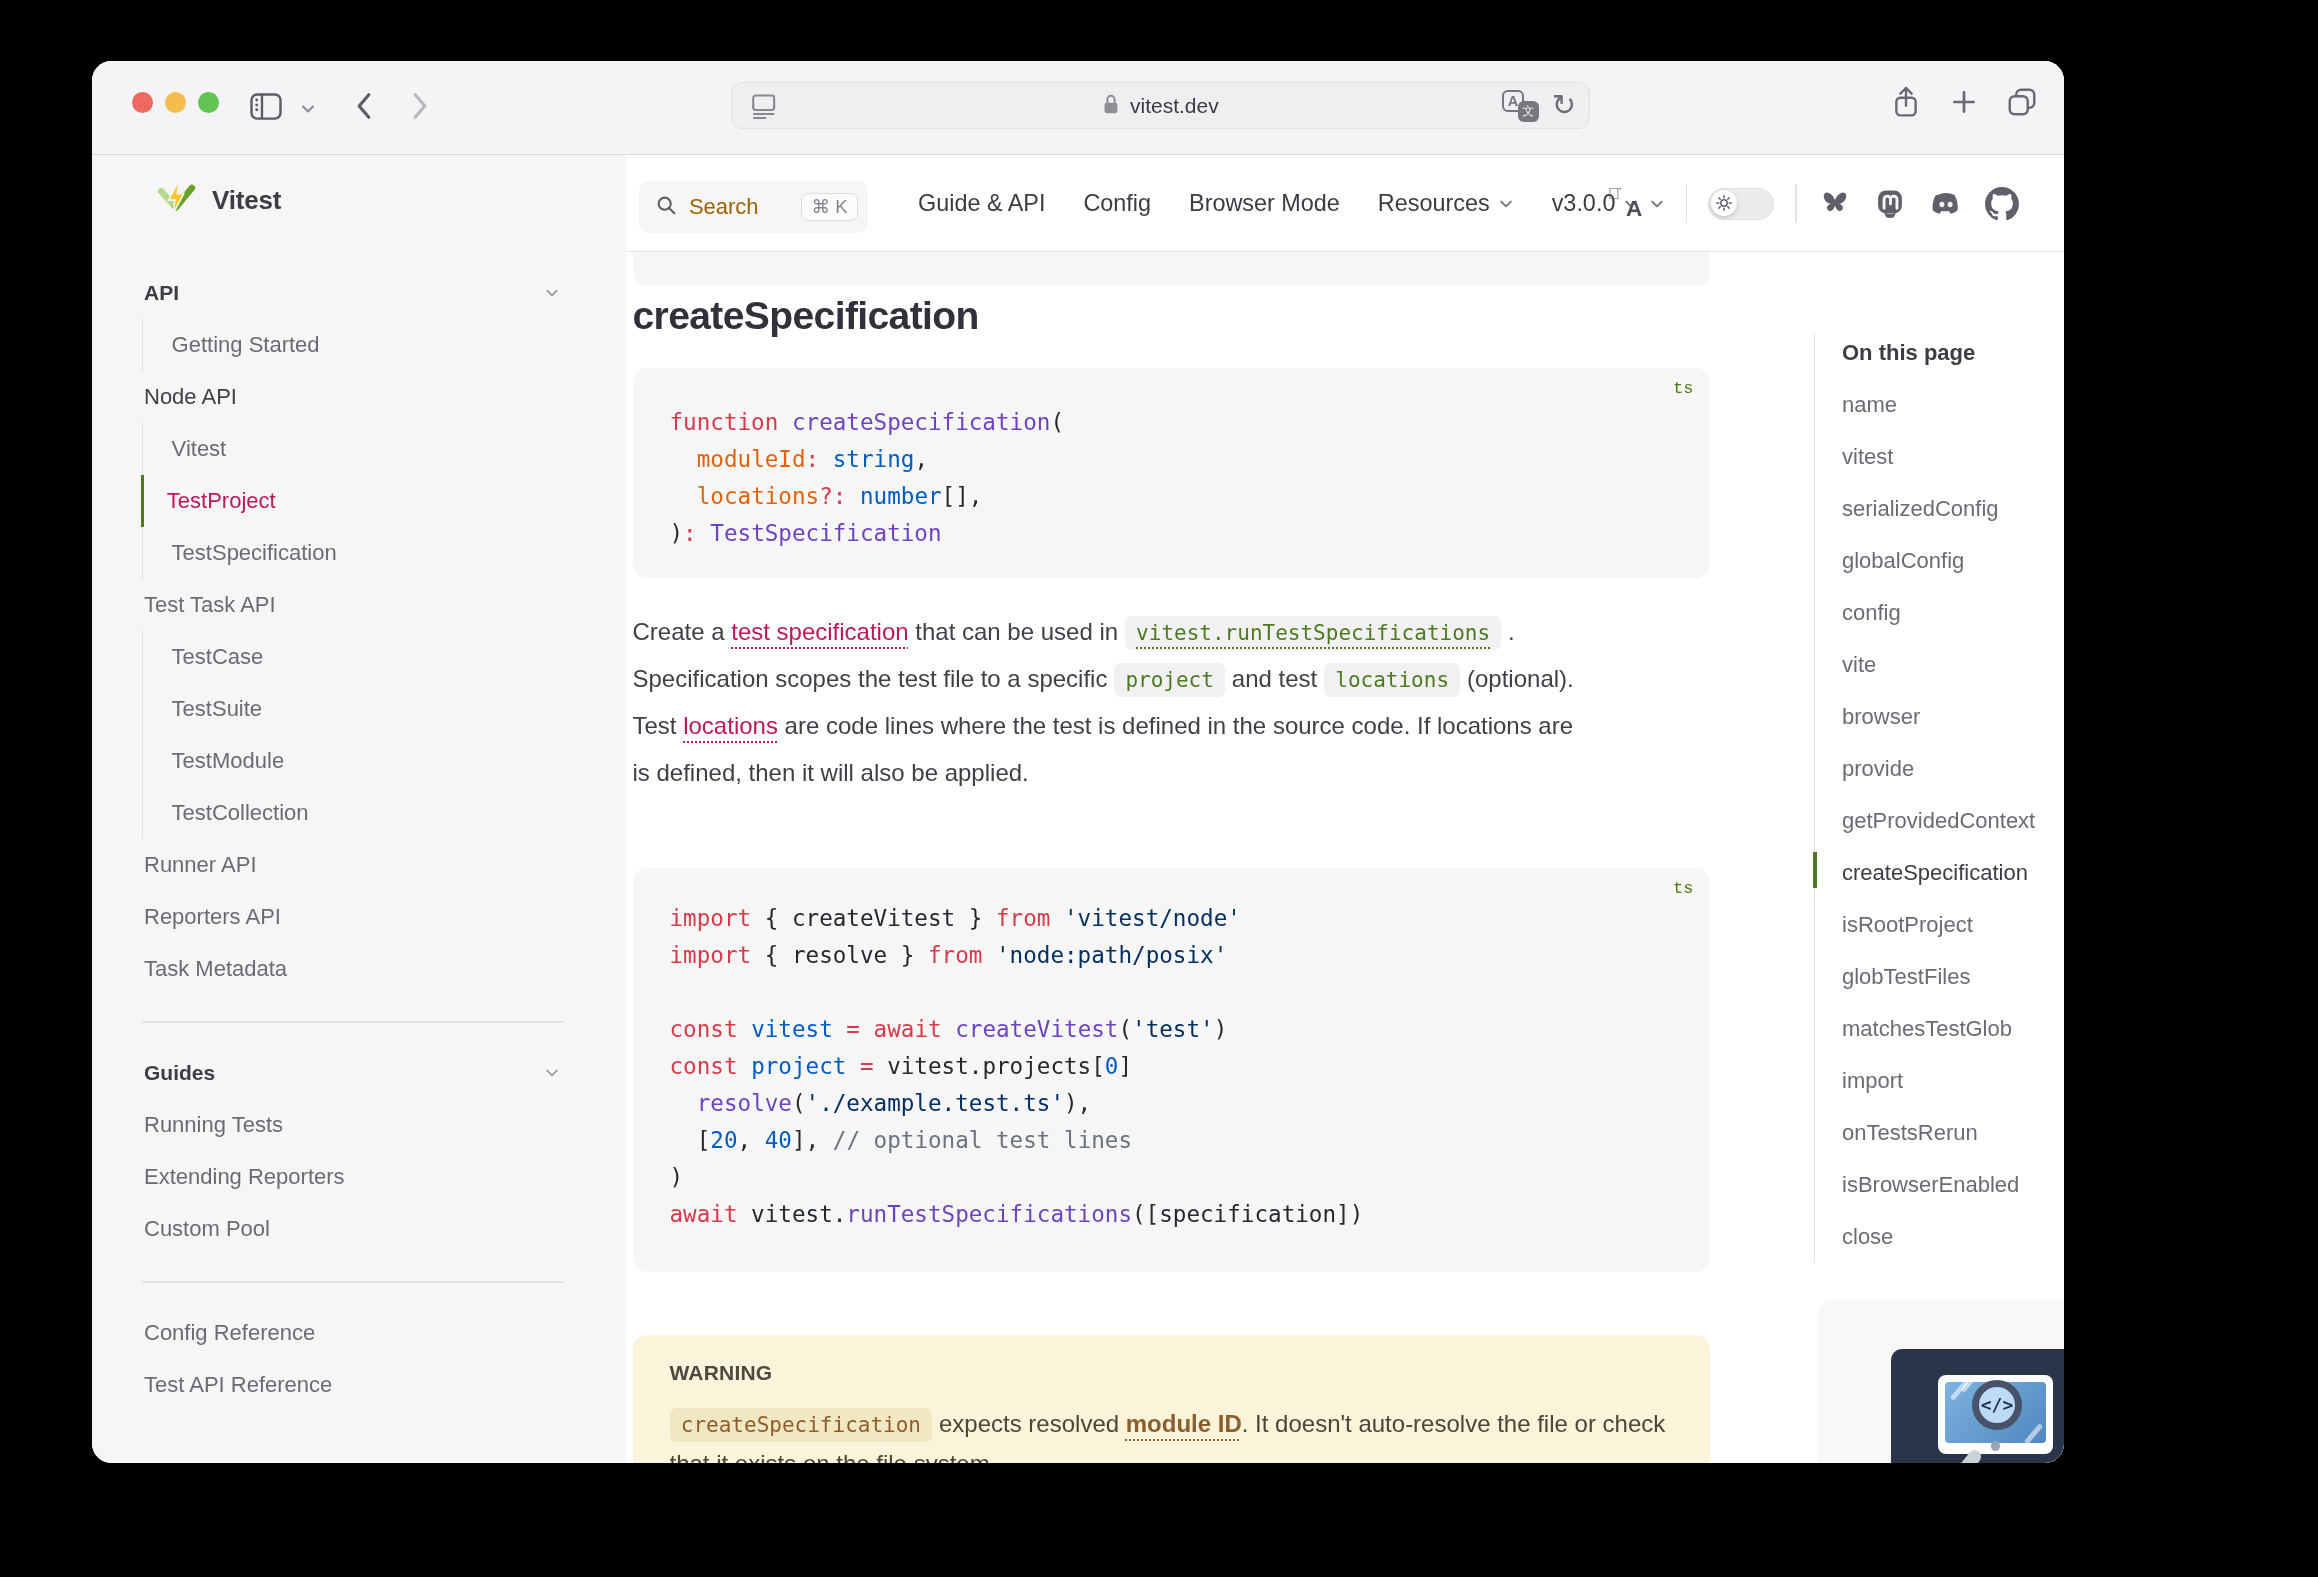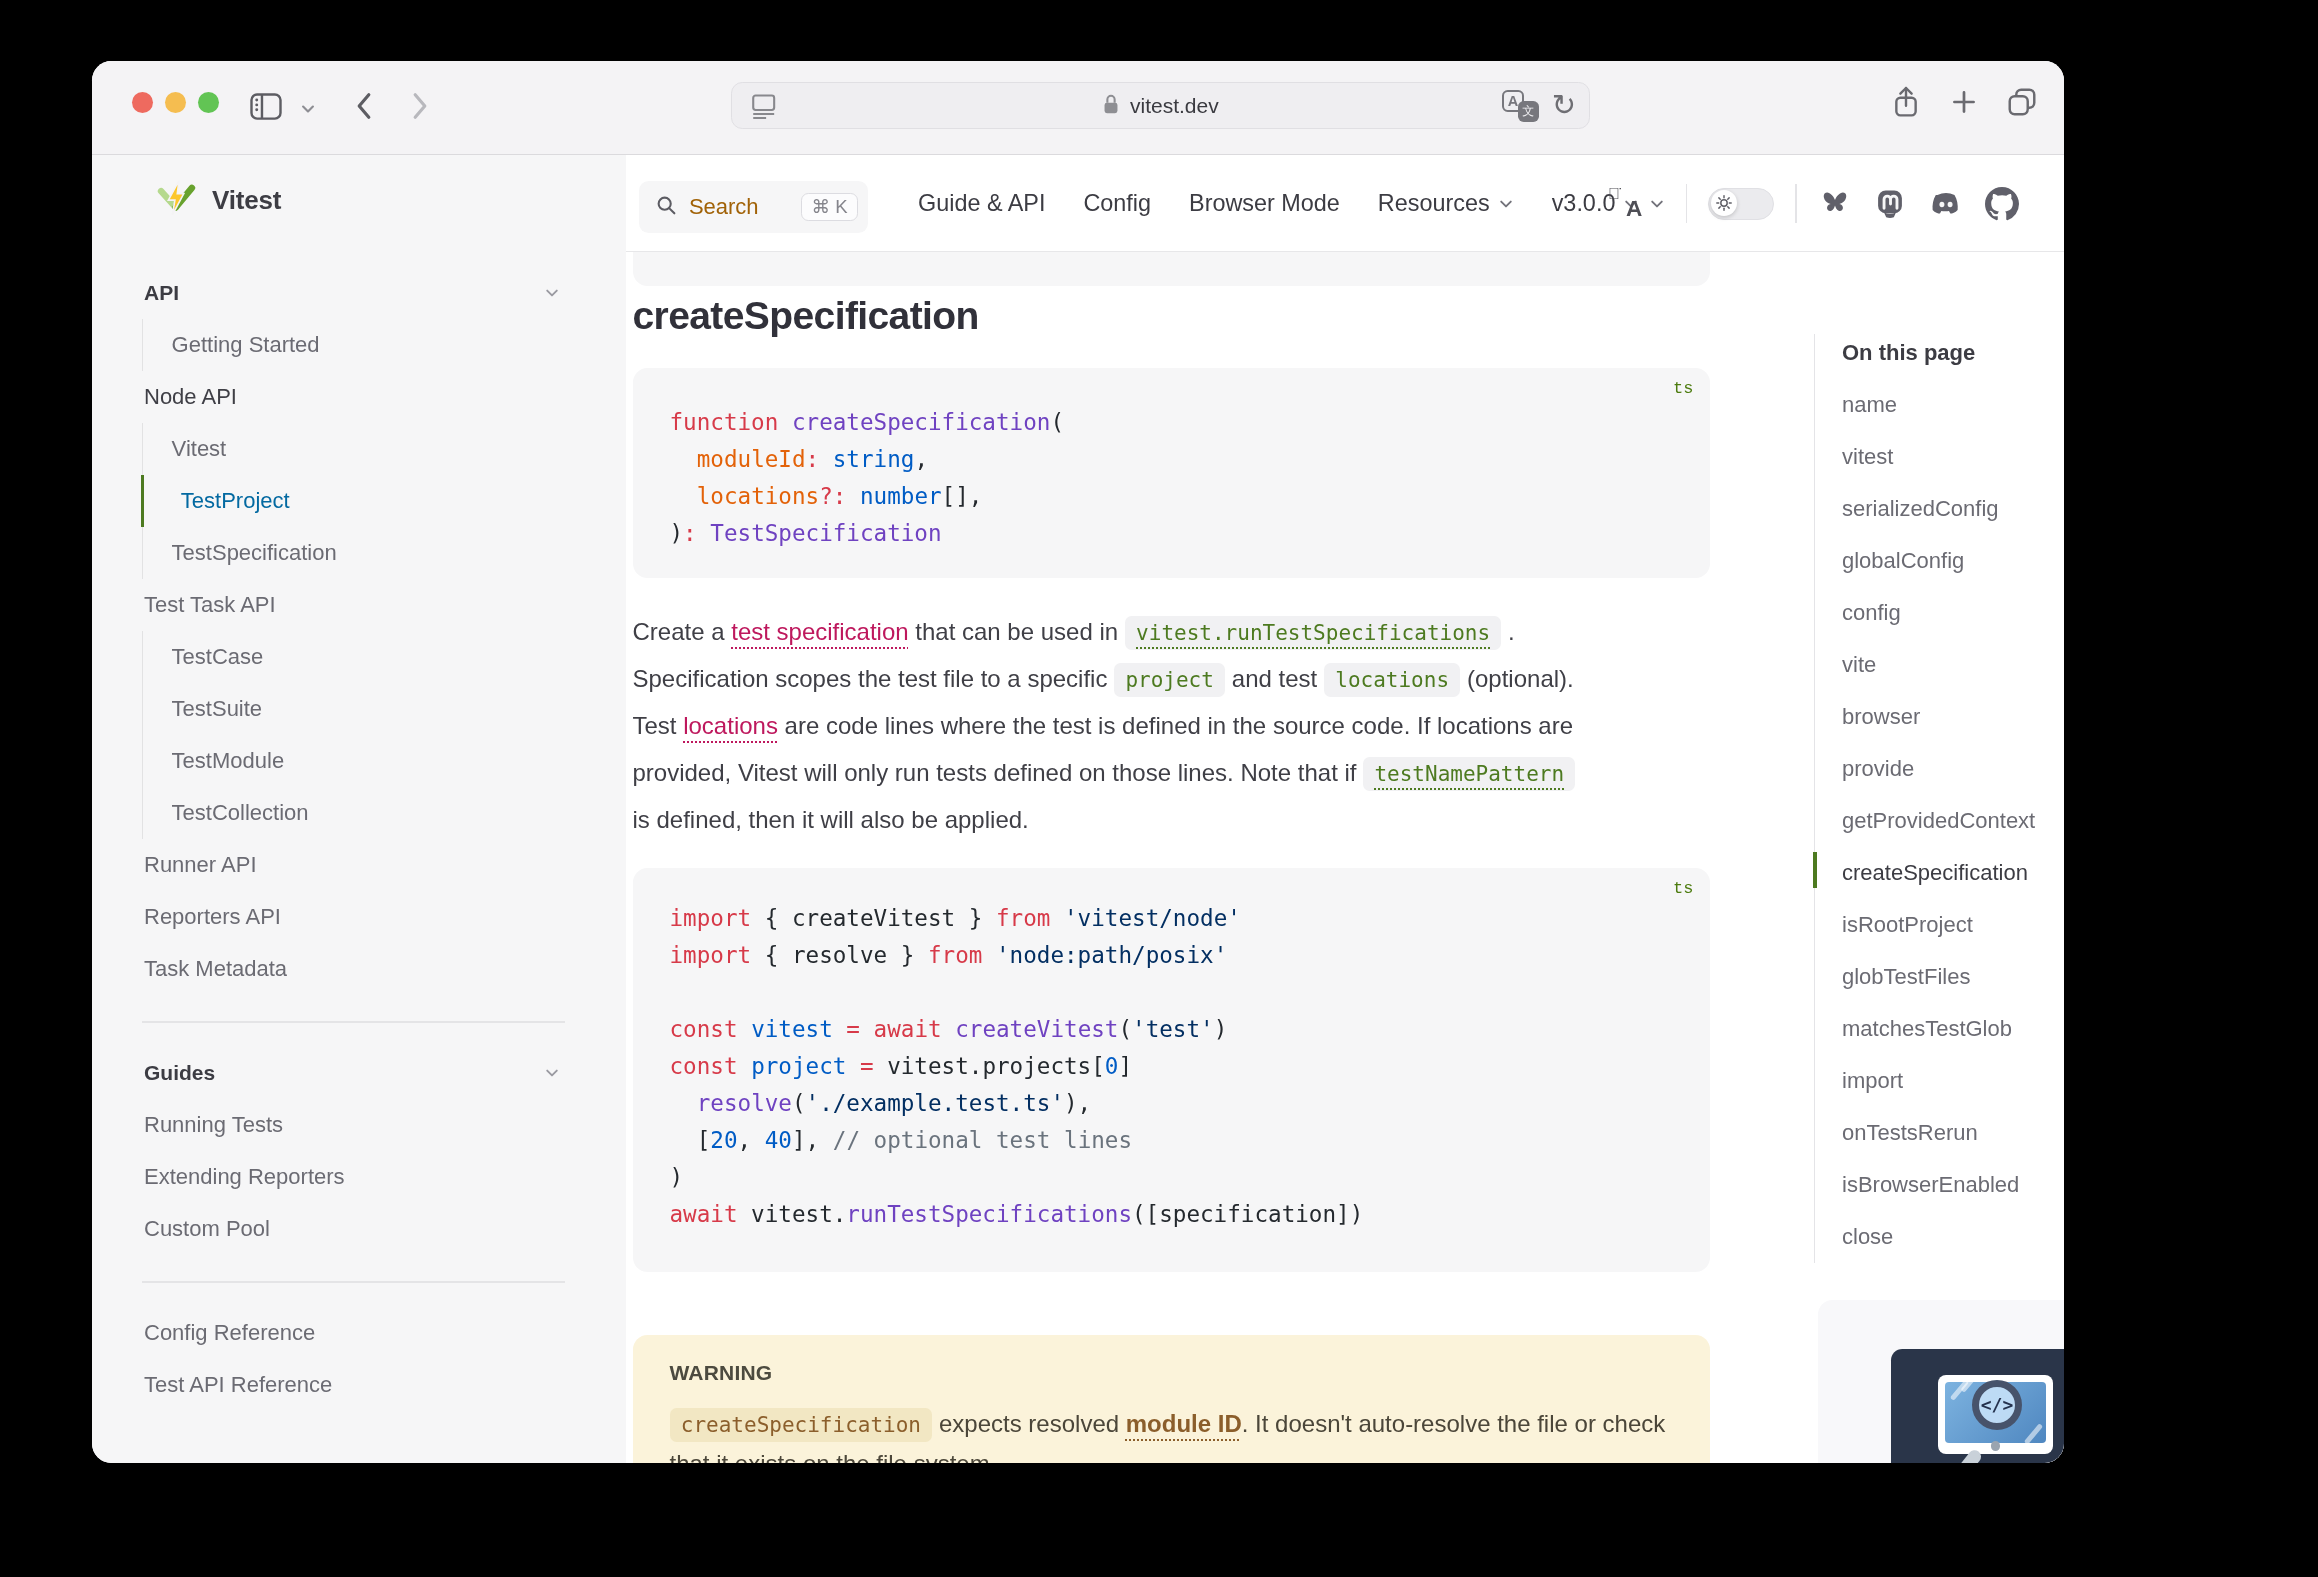--- a/index.html
+++ b/index.html
@@ -41,21 +41,21 @@
   
   .sidebar { position:absolute; left:0; top:94px; width:534px; bottom:0; background:#f6f6f7; }
   .logo { position:absolute; left:65px; top:24px; display:flex; align-items:center; gap:16px; }
   .logo-text { font-size:26px; font-weight:700; color:#3d3d44; letter-spacing:-0.2px; }
   .sb-nav { position:absolute; left:52px; top:112px; width:421px; }
   .sb-row { height:52px; line-height:52px; font-size:22px; position:relative; white-space:nowrap; cursor:default; }
   .sb-title { font-weight:700; color:#3c3c43; font-size:21px; }
   .sb-section { color:#6b6b73; font-weight:500; }
   .sb-section.emph { color:#3f3f46; }
   .sb-sub { color:#6b6b73; font-weight:500; margin-left:-2.4px; border-left:1.6px solid #e2e2e3; padding-left:29px; }
-  .sb-sub.active { color:#0369a1; border-left:3.2px solid #4d7a20; padding-left:37px; margin-left:-3.2px; }
+  .sb-sub.active { color:#be185d; border-left:3.2px solid #4d7a20; padding-left:23px; margin-left:-3.2px; }
   .sb-divider { height:52px; position:relative; }
   .sb-divider::after { content:""; position:absolute; left:-2.4px; right:0; top:50%; height:1.6px; background:#e4e4e6; }
   .sb-chev { position:absolute; right:4.8px; top:18px; color:#9a9aa1; line-height:0; }
 
   
   .main { position:absolute; left:534px; top:94px; right:0; bottom:0; background:#fff; overflow:hidden; }
   .site-header { position:absolute; left:0; top:0; right:0; height:97px; background:#fff; border-bottom:1.6px solid #e7e7e9; }
   .search { position:absolute; left:13px; top:26px; width:229px; height:52px; border-radius:9.7px;
             background:#f6f6f7; display:flex; align-items:center; padding:0 9.7px 0 16px; gap:11.3px; }
   .search-label { font-size:22px; color:#a16207; flex:1; }
@@ -369,21 +369,20 @@
           <div class="cl"><span class="tk-pl">  </span><span class="tk-p">moduleId</span><span class="tk-k">:</span><span class="tk-pl"> </span><span class="tk-ty">string</span><span class="tk-pl">,</span></div>
           <div class="cl"><span class="tk-pl">  </span><span class="tk-p">locations</span><span class="tk-k">?:</span><span class="tk-pl"> </span><span class="tk-ty">number</span><span class="tk-pl">[],</span></div>
           <div class="cl"><span class="tk-pl">)</span><span class="tk-k">:</span><span class="tk-pl"> </span><span class="tk-f">TestSpecification</span></div>
         </div>
     </div>
 
     <div class="para">
         <div class="pline"><span class="tk-t">Create a </span><span class="tk-link">test specification</span><span class="tk-t"> that can be used in </span><span class="tk-codelink">vitest.runTestSpecifications</span><span class="tk-t"> .</span></div>
         <div class="pline"><span class="tk-t">Specification scopes the test file to a specific </span><span class="tk-code">project</span><span class="tk-t"> and test </span><span class="tk-code">locations</span><span class="tk-t"> (optional).</span></div>
         <div class="pline"><span class="tk-t">Test </span><span class="tk-link">locations</span><span class="tk-t"> are code lines where the test is defined in the source code. If locations are</span></div>
-        <div class="pline"><span class="tk-t">provided, Vitest will only run tests defined on those lines. Note that if </span><span class="tk-codelink">testNamePattern</span></div>
         <div class="pline"><span class="tk-t">is defined, then it will also be applied.</span></div>
       </div>
 
     <div class="codeblock" id="code2">
       <span class="lang-label">ts</span>
       <div class="code-lines">
           <div class="cl"><span class="tk-k">import</span><span class="tk-pl"> { createVitest } </span><span class="tk-k">from</span><span class="tk-pl"> </span><span class="tk-s">'vitest/node'</span></div>
           <div class="cl"><span class="tk-k">import</span><span class="tk-pl"> { resolve } </span><span class="tk-k">from</span><span class="tk-pl"> </span><span class="tk-s">'node:path/posix'</span></div>
           <div class="cl">&nbsp;</div>
           <div class="cl"><span class="tk-k">const</span><span class="tk-pl"> </span><span class="tk-ty">vitest</span><span class="tk-pl"> </span><span class="tk-k">=</span><span class="tk-pl"> </span><span class="tk-k">await</span><span class="tk-pl"> </span><span class="tk-f">createVitest</span><span class="tk-pl">(</span><span class="tk-s">'test'</span><span class="tk-pl">)</span></div>

